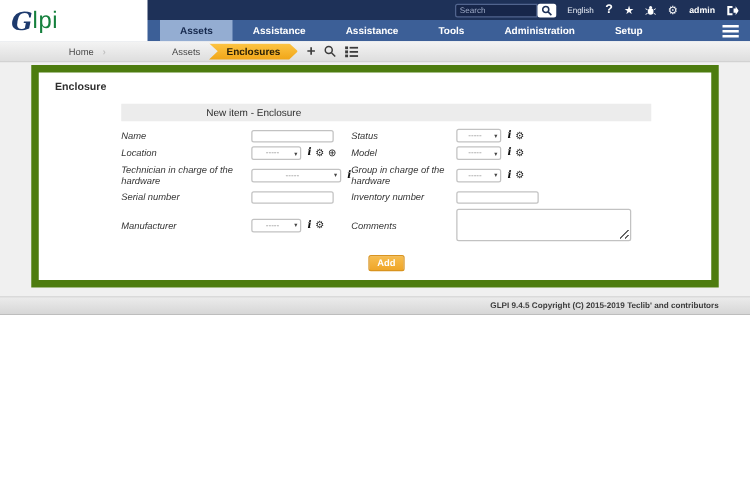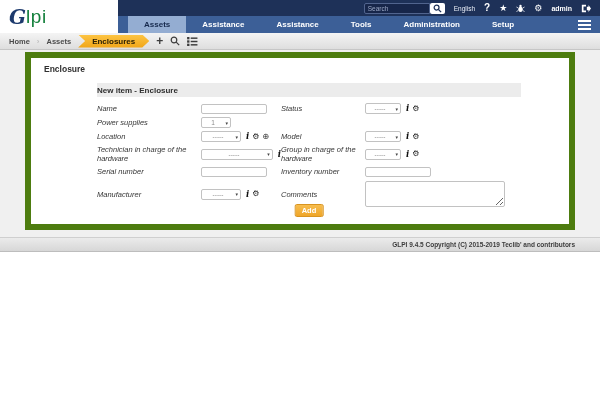--- a/index.html
+++ b/index.html
@@ -56,21 +56,21 @@
     font-size:20px; color:#1d3a6d; line-height:1;
   }
   .logo-rest { font-weight:normal; font-size:19px; color:#15803d; letter-spacing:0.5px; }
 
   
   .breadcrumb {
     position:absolute; top:33px; left:0; width:600px; height:17px;
     background:linear-gradient(#f4f4f4,#dedede); border-bottom:1px solid #c6c6c6;
     display:flex; align-items:center; gap:7px; padding-left:9px;
   }
-  .crumb { font-size:7.5px; font-weight:bold; color:#4a4a4a; text-decoration:none; cursor:pointer; }
+  .crumb { font-size:7.5px; font-weight:normal; color:#4a4a4a; text-decoration:none; cursor:pointer;margin-left:46px; }
   .crumb-sep { color:#c2c2c2; font-size:8px; font-weight:bold; }
   .badge {
     height:13px; display:flex; align-items:center; font-size:8px; font-weight:bold;
     color:#2b2005; padding:0 14px;
     background:linear-gradient(#fdc443,#f0a517);
     clip-path:polygon(0 0, calc(100% - 7px) 0, 100% 50%, calc(100% - 7px) 100%, 0 100%, 7px 50%);
     cursor:pointer;
   }
   .bc-plus { font-size:12px; font-weight:bold; color:#3c3c3c; line-height:1; cursor:pointer; }
   .bc-icon { display:flex; align-items:center; cursor:pointer; }
@@ -78,21 +78,21 @@
   
   .pagebg { position:absolute; top:50px; left:0; width:600px; height:187px; background:#f0f0f0; }
   .card {
     position:absolute; top:52px; left:25px; width:550px; height:178px;
     background:#fff; border:6px solid #4d7c0f;
   }
   .card-title { position:absolute; top:6px; left:13px; font-size:8.5px; font-weight:bold; color:#2f2f2f; }
 
   .ftable { position:absolute; left:66px; top:25px; width:424px; }
   .fhead { height:14px; background:#ececec; display:flex; align-items:center; }
-  .fhead span { width:50%; text-align:left; font-size:8px; font-weight:bold; color:#2f2f2f; }
+  .fhead span { width:50%; text-align:center; font-size:8px; font-weight:normal; color:#2f2f2f; }
   .frows { margin-top:6px; }
   .frow {
     display:grid; grid-template-columns:104px 80px 84px 156px;
     align-items:center; margin-bottom:3px; min-height:11px;
   }
   .frow.gap-top { margin-top:4px; }
   .flabel { font-size:7.5px; color:#363636; padding-right:4px;font-style:italic; }
   .fctrl { display:flex; align-items:center; gap:3px; }
 
   .tinput {
@@ -241,31 +241,20 @@
             <span class="val">-----</span>
             <span class="arr">▾</span>
           </span>
           <span class="mini-icons">
             <span class="info-i">i</span>
             <span class="mini-glyph">⚙</span>
           </span>
         </span>
       </div>
 
-      <div class="frow">
-        <span class="flabel">Power supplies</span>
-        <span class="fctrl">
-          <span class="sel w30">
-            <span class="val">1</span>
-            <span class="arr">▾</span>
-          </span>
-        </span>
-        <span></span>
-          <span></span>
-      </div>
 
       <div class="frow">
         <span class="flabel">Location</span>
         <span class="fctrl">
           <span class="sel w40">
             <span class="val">-----</span>
             <span class="arr">▾</span>
           </span>
           <span class="mini-icons">
             <span class="info-i">i</span>

